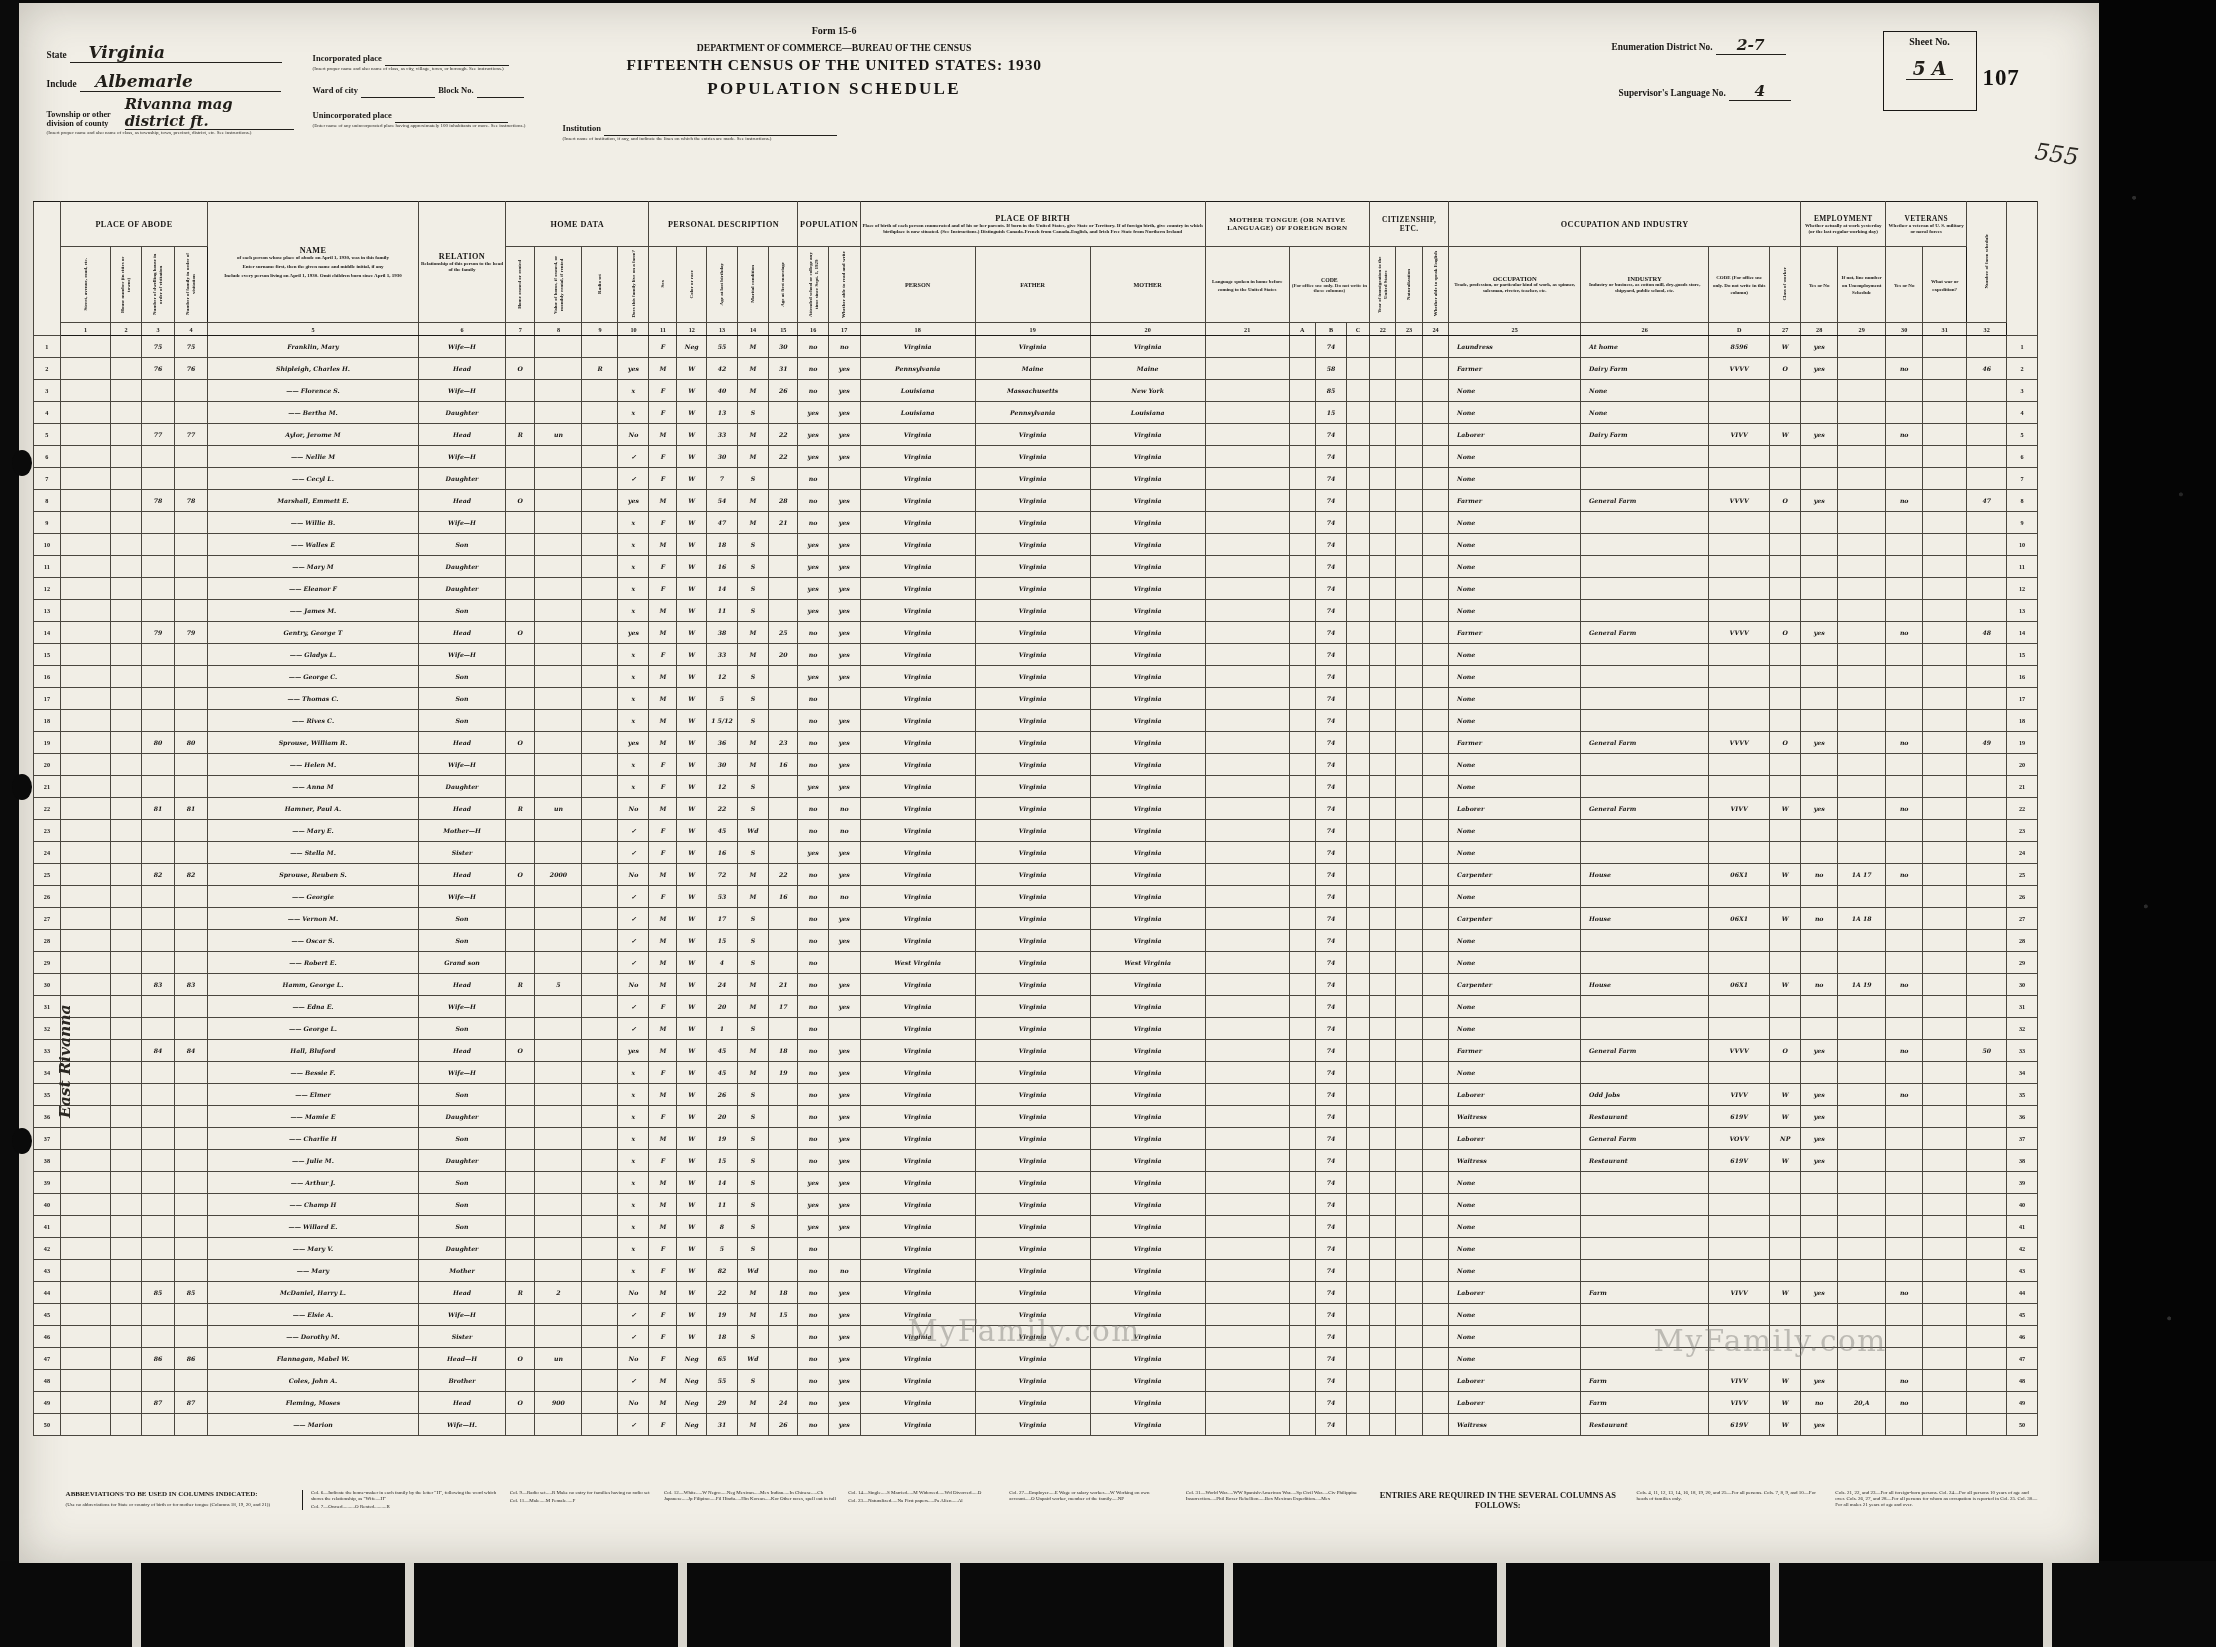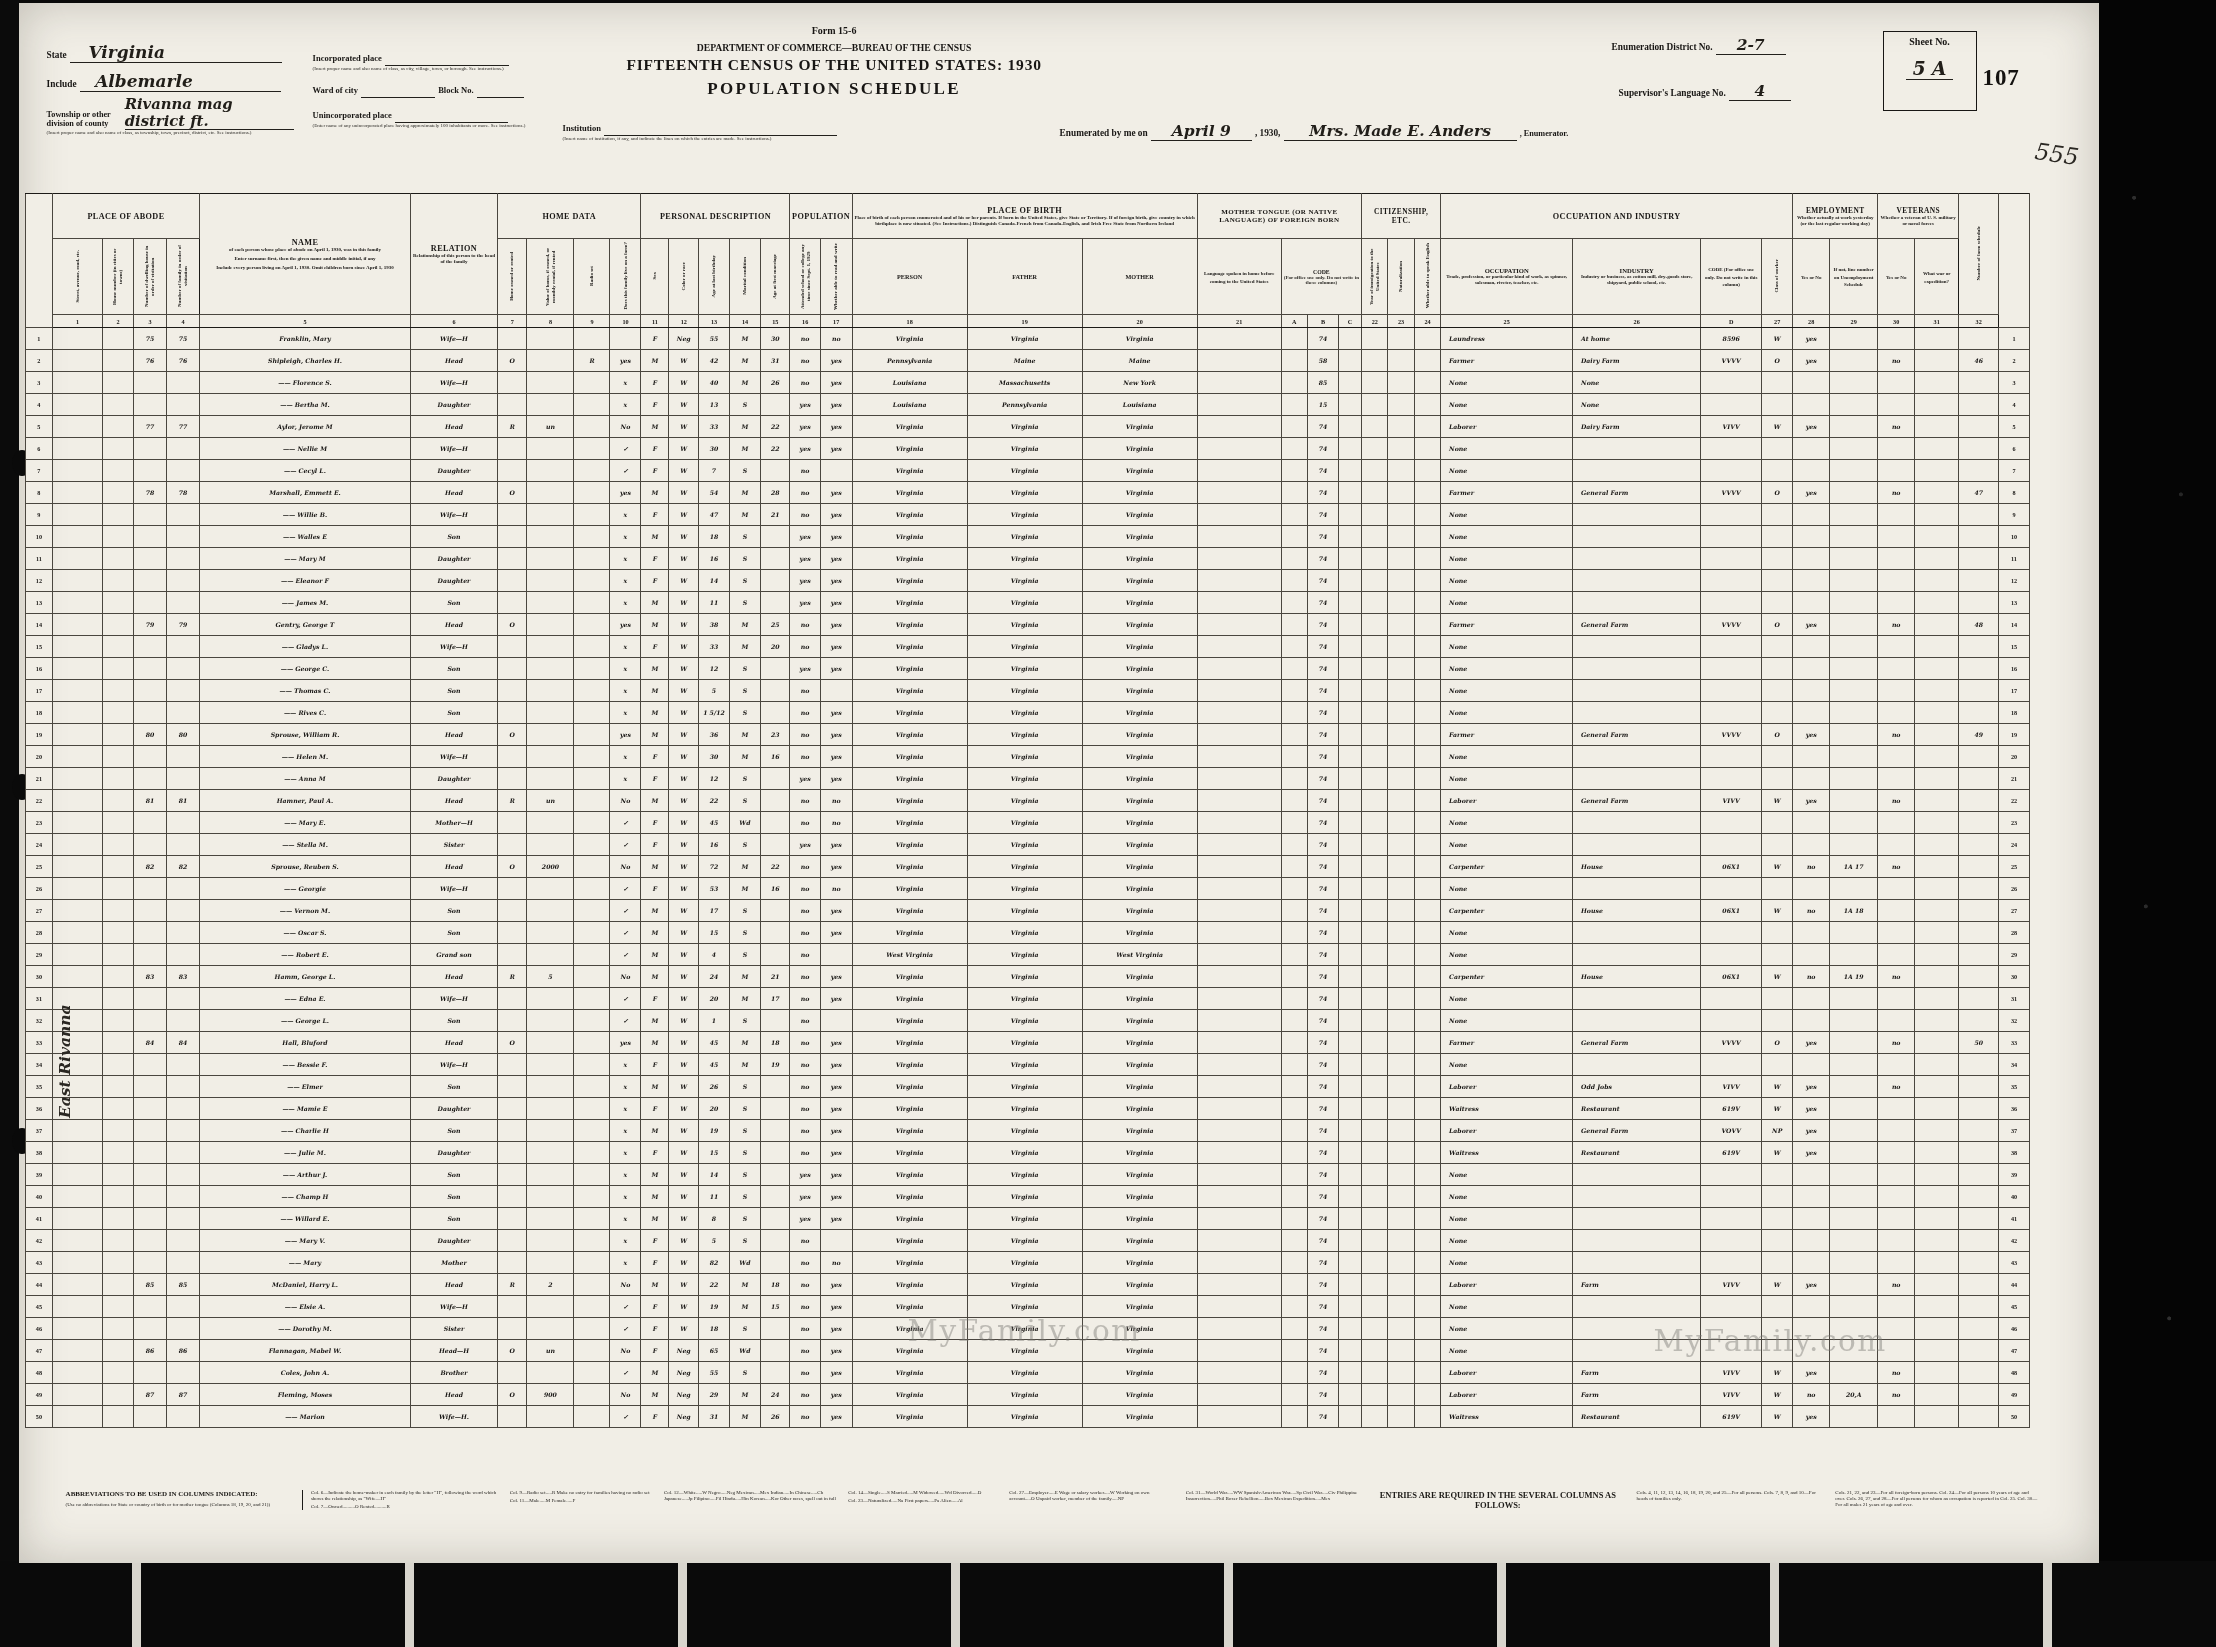--- a/index.html
+++ b/index.html
@@ -22,21 +22,21 @@
   .p{color:#181614;}
   .hint{font-size:5px;color:#2b2925;}
   .lbl{font-size:9.3px;font-weight:bold;}
   .fld{border-bottom:1.2px solid #22201c;display:inline-block;}
   
   .hw{font-family:"DejaVu Serif",serif;font-style:italic;font-weight:600;color:#211e19;}
 
   .hdr{position:absolute;left:0;top:0;width:100%;height:186px;}
   .abs{position:absolute;}
 
-  table.census{border-collapse:collapse;table-layout:fixed;margin:0;border-radius:22px;}
+  table.census{border-collapse:collapse;table-layout:fixed;margin:8px;border-radius:22px;}
   table.census th,table.census td{border:0.8px solid #4a463f;padding:0 1.6px;overflow:hidden;
       font-size:6.2px;text-align:center;vertical-align:middle;color:#181614;}
   table.census thead th{background:#f1eee6;}
   .gt{font-size:8.2px;font-weight:bold;letter-spacing:0.4px;}
   .gd{font-size:5px;font-weight:bold;line-height:1.15;}
   th.v{height:75px;}
   th.v span{writing-mode:vertical-rl;transform:rotate(180deg);font-size:5px;font-weight:bold;
       line-height:1.1;max-height:71px;display:inline-block;}
   tr.numrow th{font-size:6.2px;font-weight:bold;height:12.4px;padding:0;}
   tbody tr{height:22px;}
@@ -120,27 +120,20 @@
       <div class="hint">(Insert name of institution, if any, and indicate the lines on which the entries are made.   See instructions.)</div>
     </div>
 
     <div class="abs" style="left:1593px;top:32px;">
       <span class="lbl p">Enumeration District No.</span>
       <span class="fld hw" style="width:70px;font-size:15.5px;text-align:center;">2-7</span>
     </div>
     <div class="abs" style="left:1600px;top:78px;">
       <span class="lbl p">Supervisor's Language No.</span>
       <span class="fld hw" style="width:62px;font-size:15.5px;text-align:center;">4</span>
-    </div>
-    <div class="abs" style="left:1041px;top:118px;width:816px;">
-      <span class="lbl p">Enumerated by me on</span>
-      <span class="fld hw" style="width:101px;font-size:15.5px;text-align:center;">April 9</span>
-      <span class="lbl p">, 1930,</span>
-      <span class="fld hw" style="width:233px;font-size:15.5px;text-align:center;">Mrs. Made E. Anders</span>
-      <span class="lbl p" style="font-size:8.2px;">, Enumerator.</span>
     </div>
     <div class="sheetbox" style="left:1864px;top:28px;">
       <div class="p" style="font-size:10px;font-weight:bold;margin-top:4px;">Sheet No.</div>
       <div class="hw" style="font-size:18.6px;margin-top:11px;border-bottom:1.2px solid #22201c;display:inline-block;padding:0 6.2px;">5  A</div>
     </div>
     <div class="abs stamp" style="left:1964px;top:62px;">107</div>
     <div class="margin-note" style="left:2016px;top:138px;transform:rotate(8deg);">555</div>
   </div>
 
   <div class="abs" style="left:6.2px;top:190px;">

